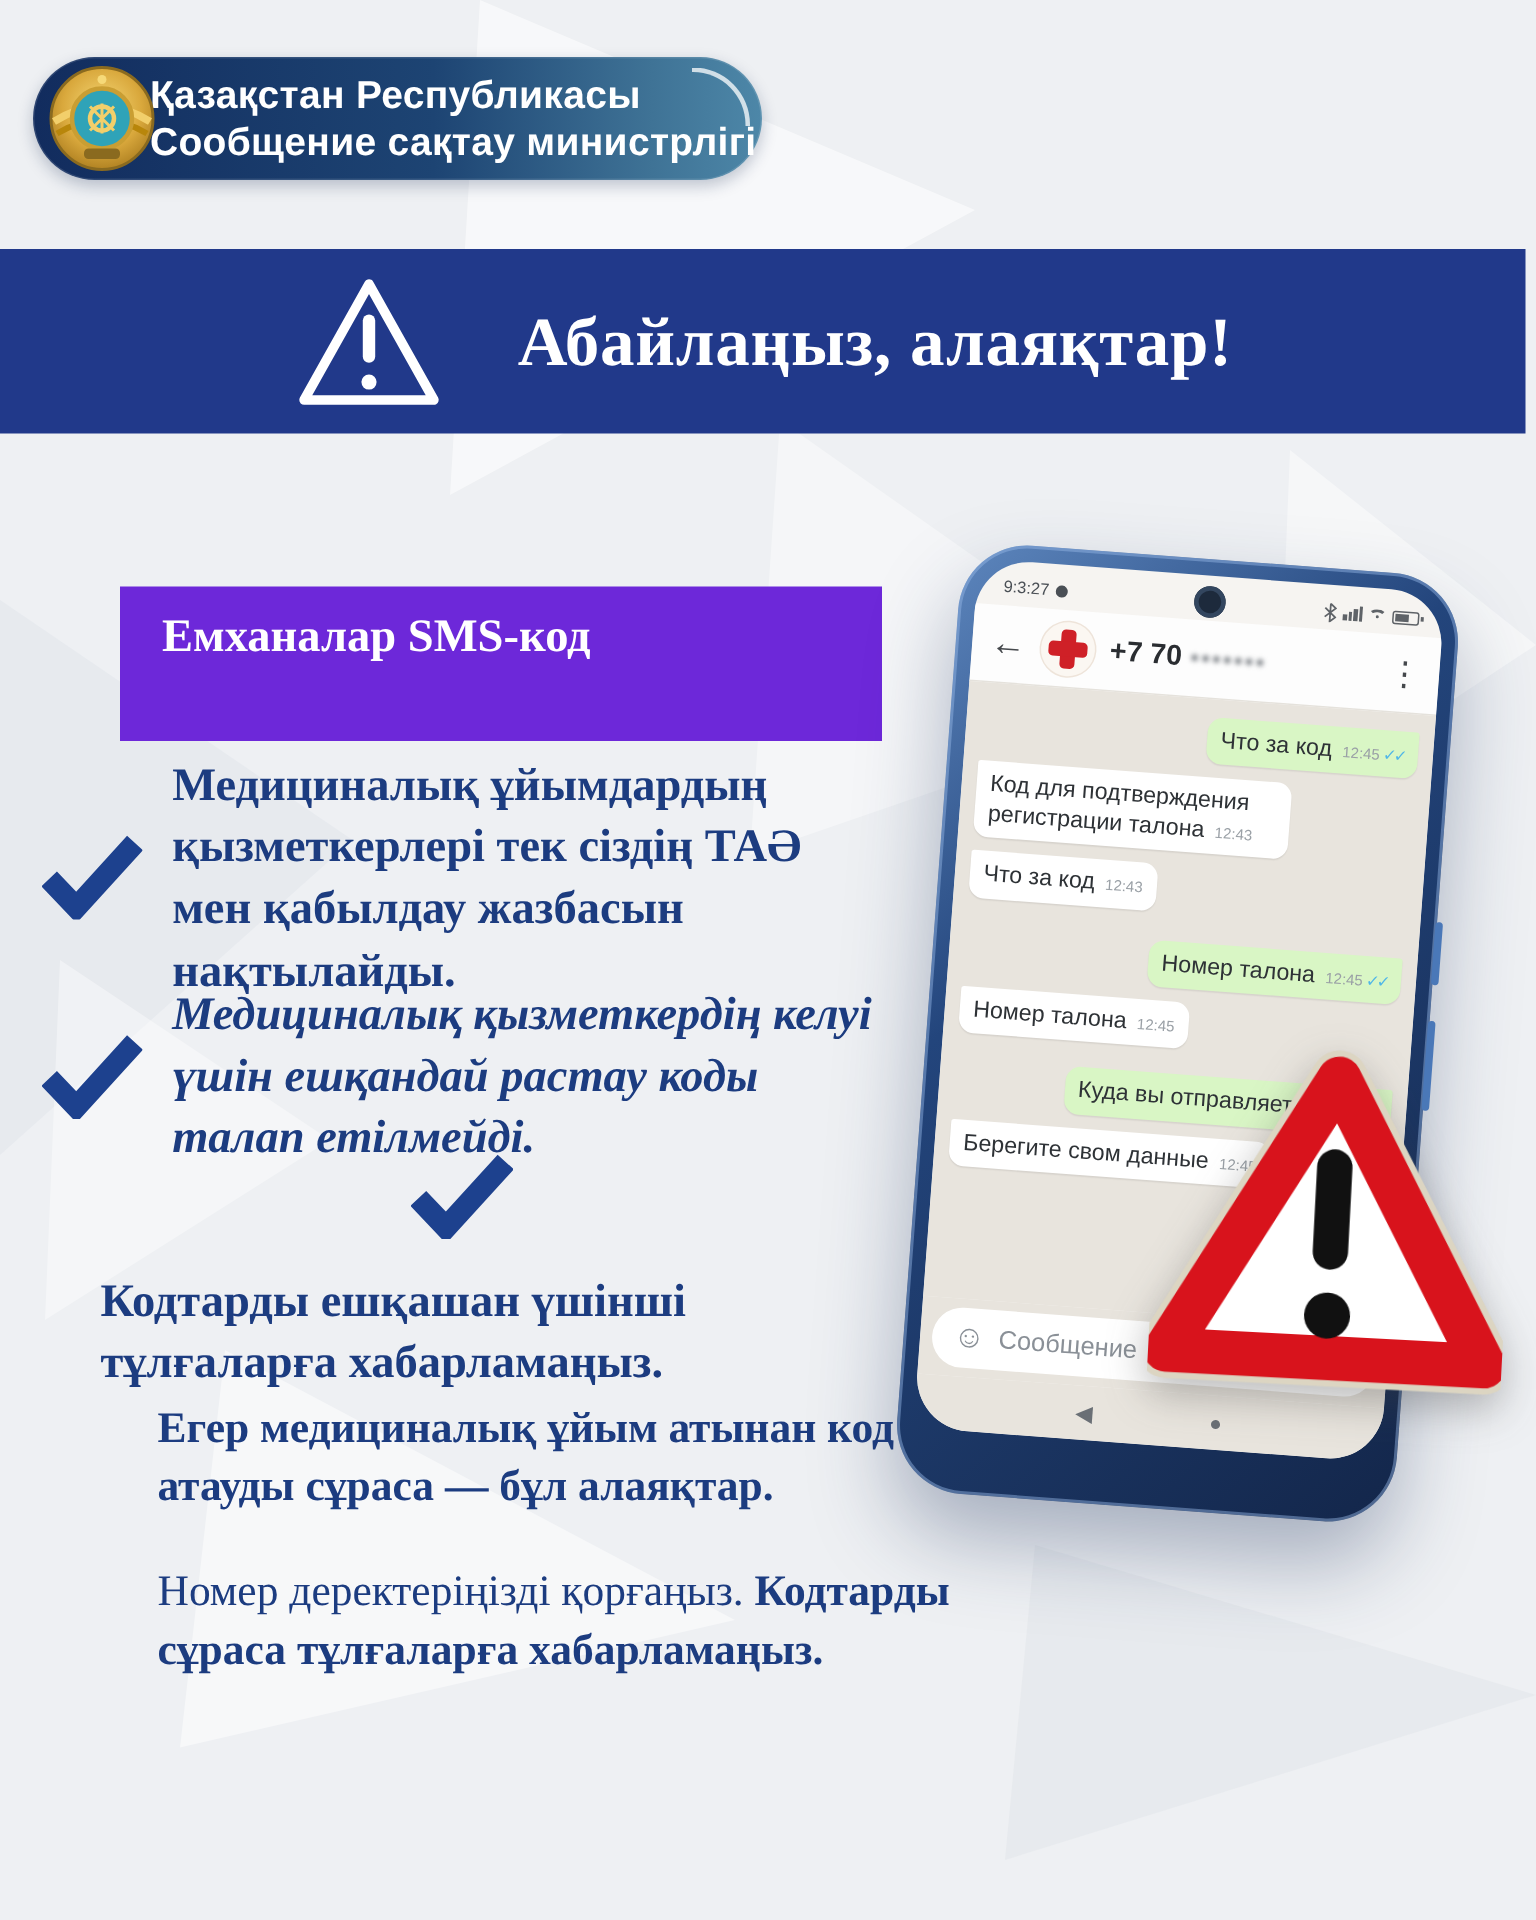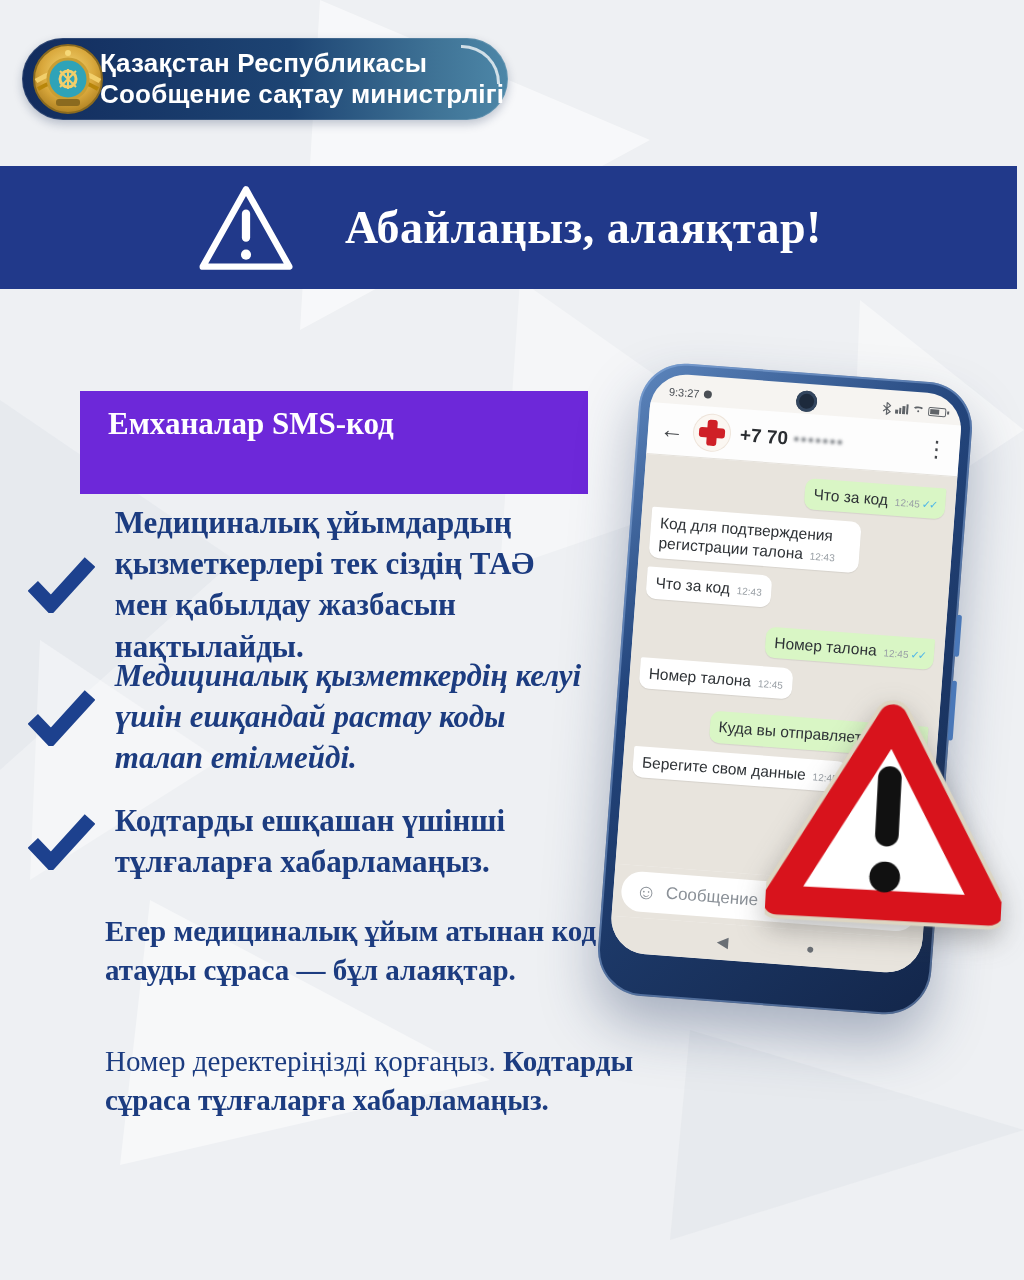--- a/index.html
+++ b/index.html
@@ -25,21 +25,21 @@
   .banner-title { color:#ffffff; font-weight:bold; font-size:46px; letter-spacing:.5px; }
 
   
   .alert-box { position:absolute; left:80px; top:368px; width:508px; height:103px; background:#6d28d9;
     color:#ffffff; font-weight:bold; font-size:31px; line-height:1.48; padding:10px 0 0 28px;margin-top:23px; }
 
   
   .item { position:absolute; left:28px; width:560px; display:flex; align-items:center; gap:20px; }
   .item .txt { color:#1c3c80; font-weight:bold; font-size:31px; line-height:1.33; width:482px; }
   .plain { position:absolute; left:105px; color:#1c3c80; font-size:29px; line-height:1.33; }
-  .plain.bold { font-weight:bold; }
+  .plain.bold { font-weight:bold;margin-top:21px; }
 
   
   .footer { position:absolute; left:0; top:1168px; width:1024px; height:112px; background:#20398a;
     display:flex; align-items:center; justify-content:center; }
   .footer .txt { color:#f4f6fa; font-weight:bold; font-size:31px; letter-spacing:.3px; }
 
   
   .phone { position:absolute; left:618px; top:372px; width:334px; height:634px;
     transform:rotate(4.3deg); transform-origin:50% 50%; z-index:5;
     border-radius:46px; padding:11px 11px 42px 11px;
@@ -160,21 +160,21 @@
     <div class="txt">Медициналық ұйымдардың қызметкерлері тек сіздің ТАӘ мен қабылдау жазбасын нақтылайды.</div>
   </div>
 
   <div class="item" style="top:655px;font-style:italic;">
     <svg width="68" height="58" viewBox="0 0 70 58">
       <polyline points="5,31 24,51 65,6" fill="none" stroke="#1d418e" stroke-width="15"></polyline>
     </svg>
     <div class="txt">Медициналық қызметкердің келуі үшін ешқандай растау коды талап етілмейді.</div>
   </div>
 
-  <div class="item" style="top:800px;">
+  <div class="item" style="top:768px;flex-direction:column;">
     <svg width="68" height="58" viewBox="0 0 70 58">
       <polyline points="5,31 24,51 65,6" fill="none" stroke="#1d418e" stroke-width="15"></polyline>
     </svg>
     <div class="txt">Кодтарды ешқашан үшінші тұлғаларға хабарламаңыз.</div>
   </div>
 
   <div class="plain bold" style="top:912px; width:500px;">Егер медициналық ұйым атынан код атауды сұраса — бұл алаяқтар.</div>
 
   <div class="plain" style="top:1042px; width:560px;">
     <span>Номер деректеріңізді қорғаңыз.</span>

